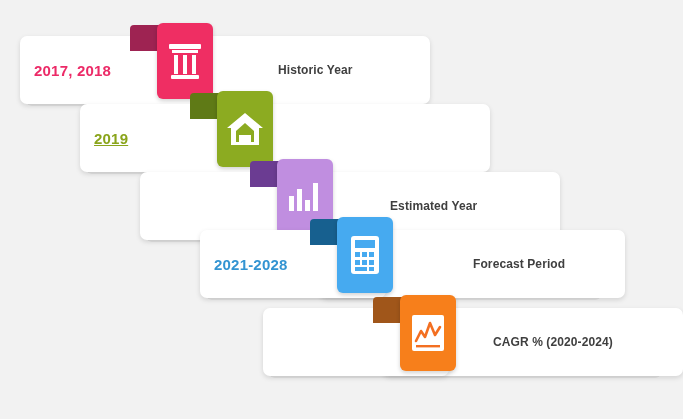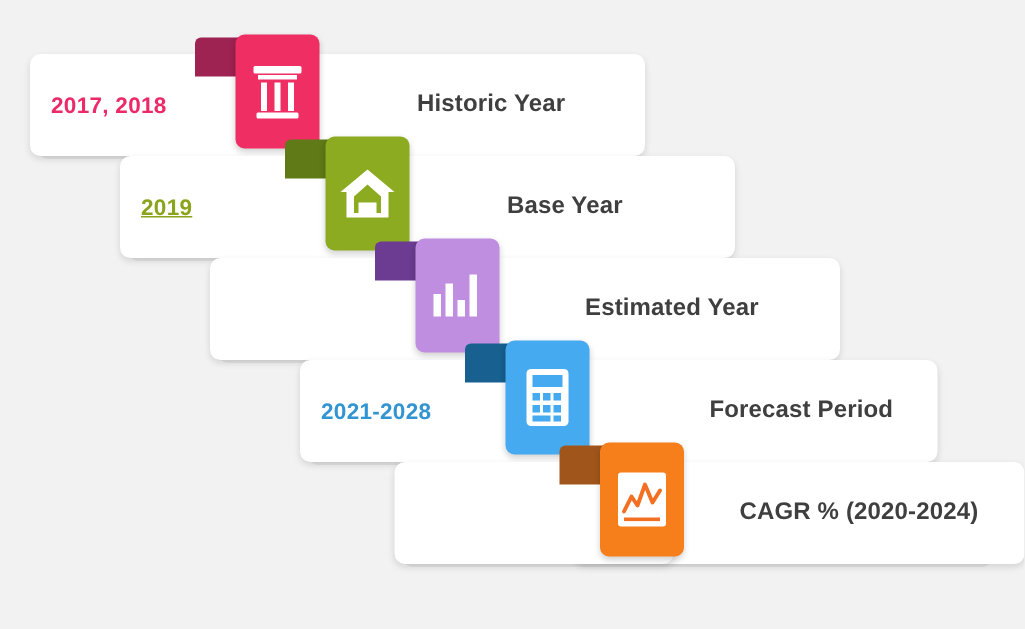--- a/index.html
+++ b/index.html
@@ -57,21 +57,21 @@
     font-weight: bold;
     letter-spacing: 0.2px;
     white-space: nowrap;
   }
   .desc-label {
     position: absolute;
     top: 0;
     height: 68px;
     display: flex;
     align-items: center;
-    font-size: 16px;
+    font-size: 12px;
     font-weight: bold;
     color: #3f3f3f;
     letter-spacing: 0.1px;
     white-space: nowrap;
   }
 
   
   .tab {
     position: absolute;
     width: 40px;
@@ -133,42 +133,41 @@
     <div class="tile" style="left:137px; top:-13px; background:#8cab21;">
       <span>
         <svg width="42" height="42" viewBox="0 0 42 42">
           <path d="M21 5 L39 20 L35 20 L35 37 L7 37 L7 20 L3 20 Z" fill="#ffffff"></path>
           <path d="M21 15 L30 23 L30 34 L12 34 L12 23 Z" fill="#8cab21"></path>
           <rect x="15" y="27" width="12" height="7" fill="#ffffff"></rect>
         </svg>
       </span>
     </div>
     <div class="year-label" style="left:14px; color:#8aa41b;text-decoration:underline;">2019</div>
-    <div class="desc-label" style="left:258px;">Base Year</div>
   </div>
 
   <div class="row" style="left:140px; top:172px; width:400px;">
     <div class="strip" style="left:6px; top:64px; width:390px;"></div>
     <div class="card-right" style="left:120px; width:300px;"></div>
     <div class="card-left" style="width:186px;"></div>
     <div class="tab" style="left:110px; top:-11px; background:#6b3c92;"></div>
     <div class="tile" style="left:137px; top:-13px; background:#c08ee0;">
       <span>
         <svg width="42" height="42" viewBox="0 0 42 42">
           <rect x="5" y="20" width="5" height="15" fill="#ffffff"></rect>
           <rect x="13" y="13" width="5" height="22" fill="#ffffff"></rect>
           <rect x="21" y="24" width="5" height="11" fill="#ffffff"></rect>
           <rect x="29" y="7" width="5" height="28" fill="#ffffff"></rect>
         </svg>
       </span>
     </div>
     <div class="desc-label" style="left:250px;">Estimated Year</div>
   </div>
 
-  <div class="row" style="left:200px; top:240px; width:405px;">
+  <div class="row" style="left:200px; top:230px; width:405px;">
     <div class="strip" style="left:6px; top:64px; width:395px;"></div>
     <div class="card-right" style="left:120px; width:305px;"></div>
     <div class="card-left" style="width:186px;"></div>
     <div class="tab" style="left:110px; top:-11px; background:#17608f;"></div>
     <div class="tile" style="left:137px; top:-13px; background:#46aaf0;">
       <span>
         <svg width="36" height="44" viewBox="0 0 36 44">
           <rect x="4" y="3" width="28" height="38" rx="3" fill="#ffffff"></rect>
           <rect x="8" y="7" width="20" height="8" fill="#46aaf0"></rect>
           <rect x="8" y="19" width="5" height="5" fill="#46aaf0"></rect>

